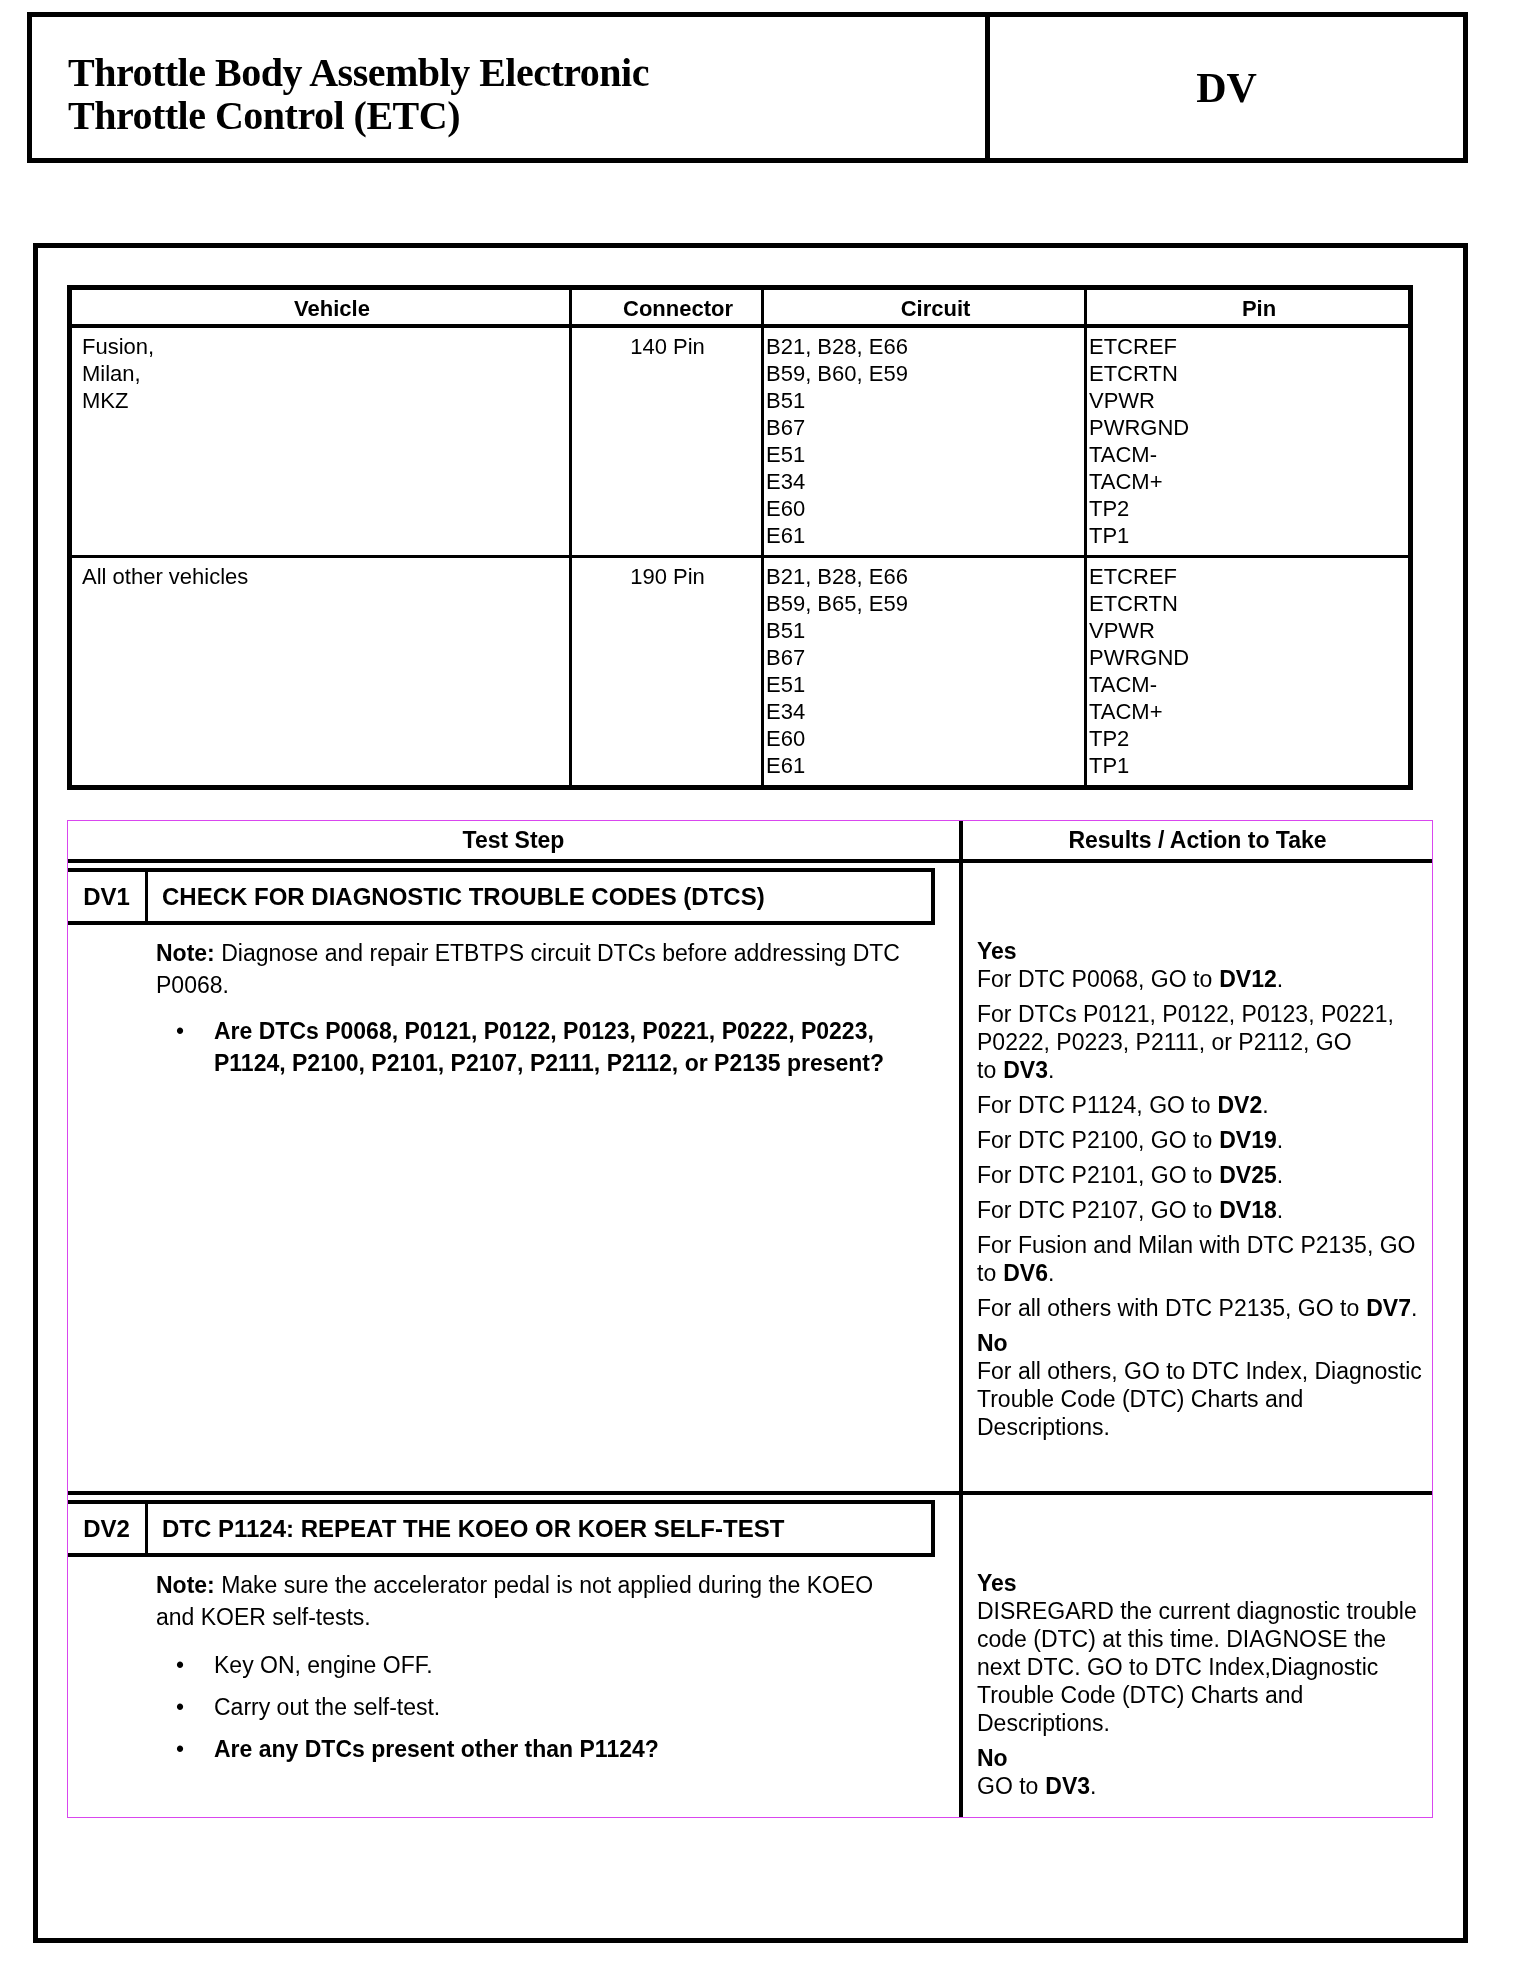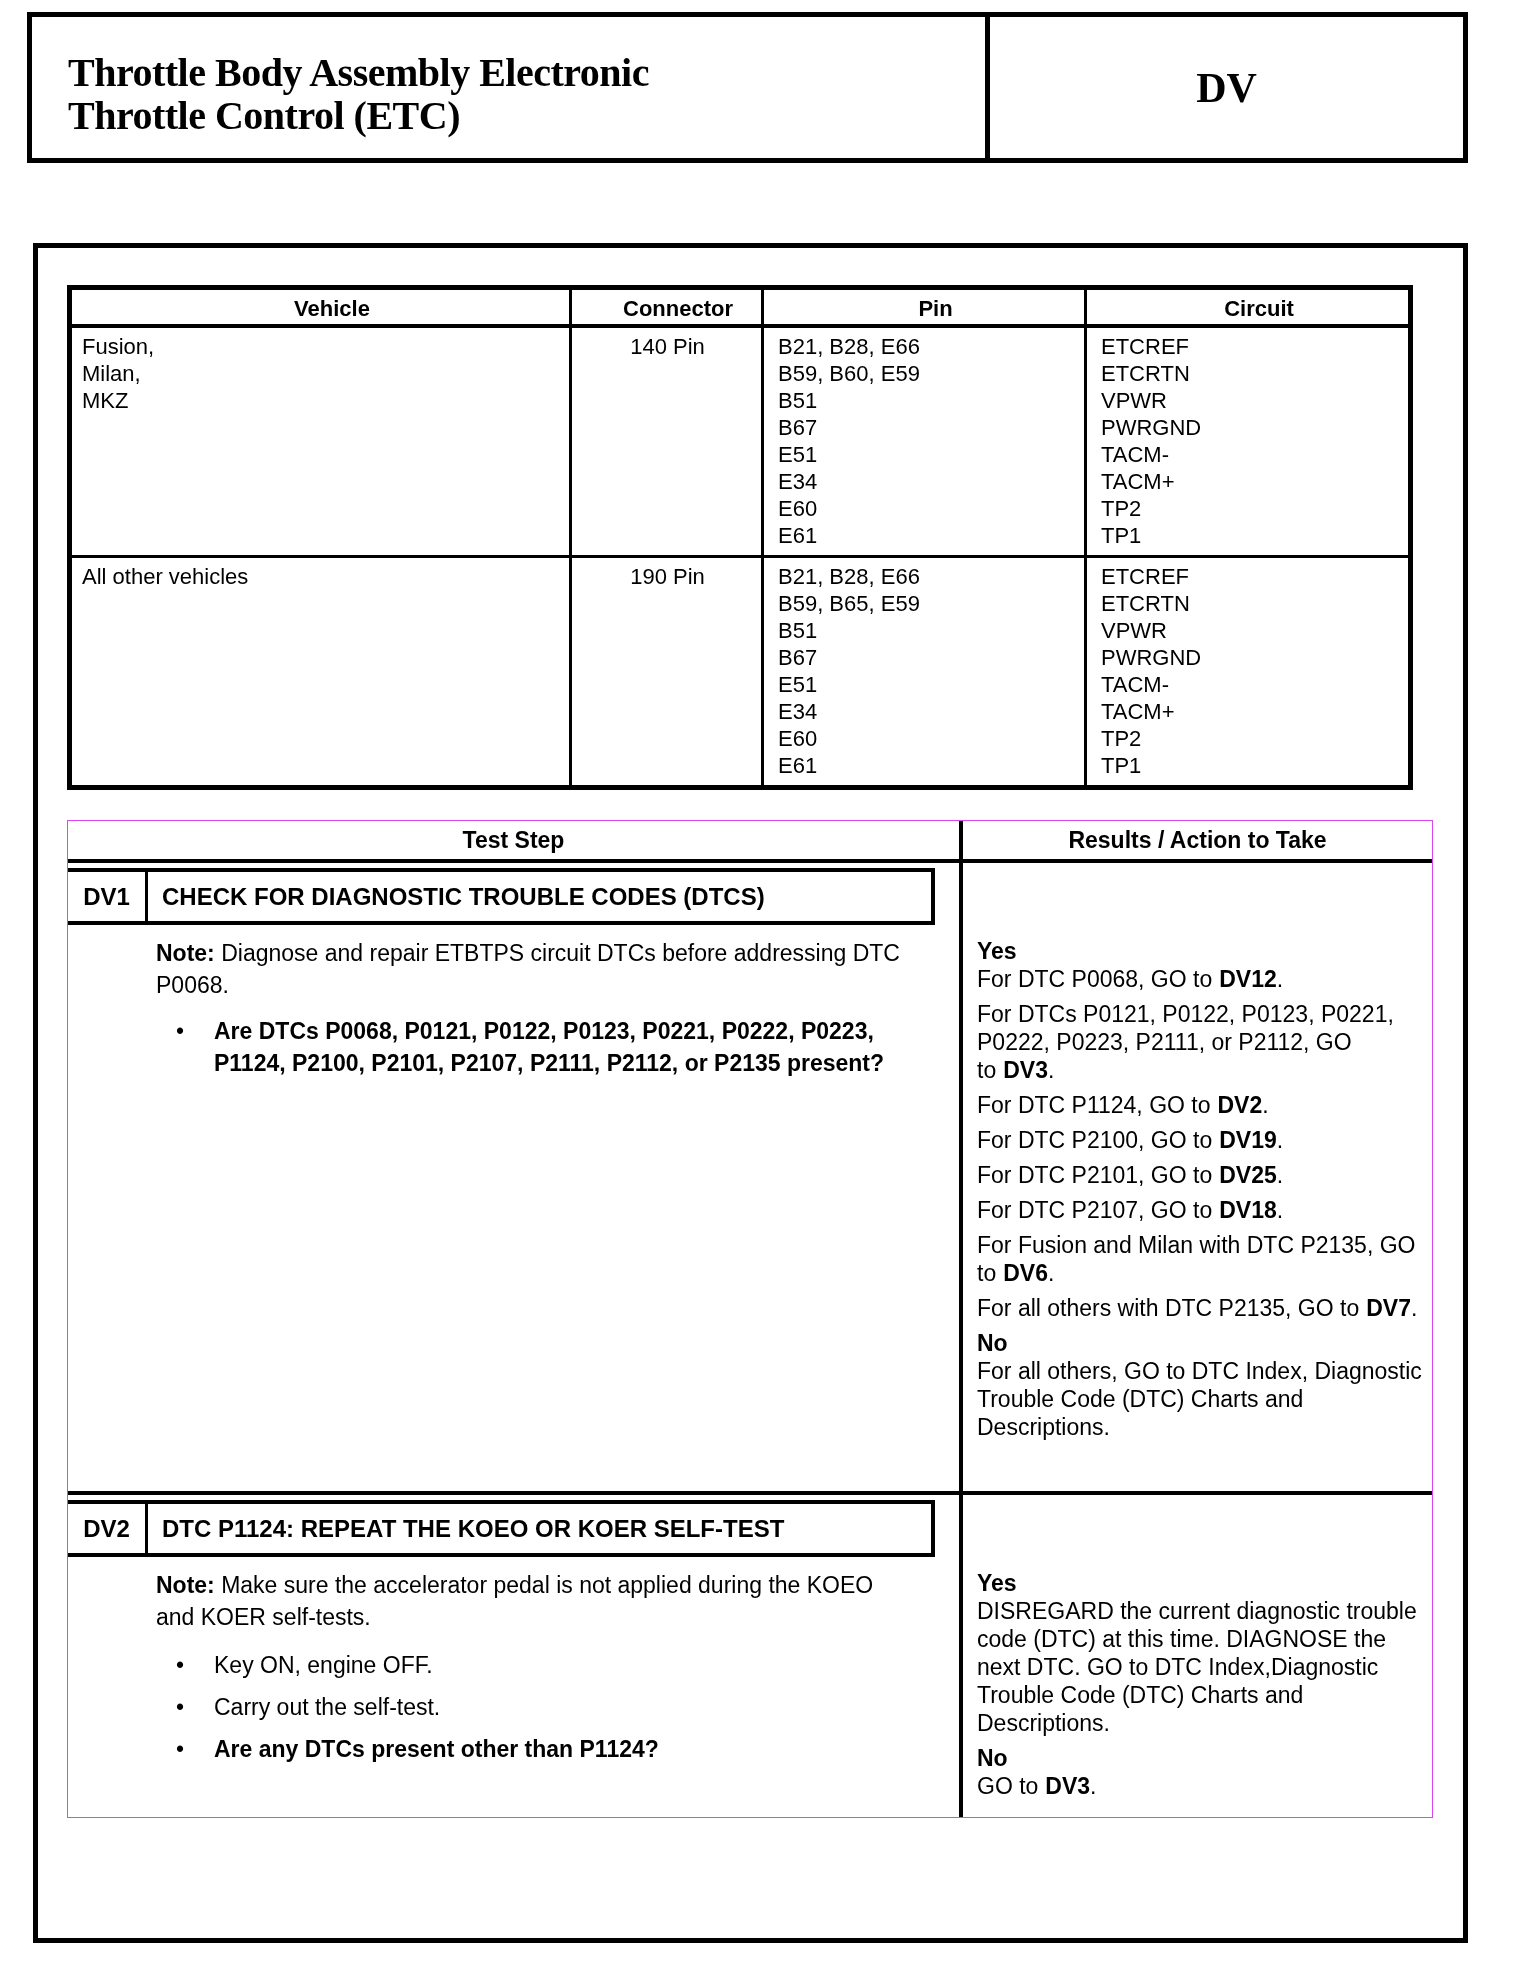--- a/index.html
+++ b/index.html
@@ -36,21 +36,21 @@
     font-size:22px;
   }
   .t1 .hcell {
     font-weight:bold; text-align:center; line-height:38px; height:38px;
     border-bottom:4px solid #000; box-sizing:border-box;padding-left:23px;
   }
   .t1 .cell { padding:5px 8px 6px 10px; line-height:27px; box-sizing:border-box; }
   .t1 .cl { border-left:3px solid #000; }
   .t1 .rt { border-top:3px solid #000; }
   .t1 .center { text-align:center; }
-  .t1 .pins { padding-left:14px; }
+  .t1 .pins { padding-left:2px; }
   
   .t2 {
     position:absolute; left:67px; top:820px; width:1366px;
     border:1px solid #d946ef; box-sizing:border-box; font-size:23px;
   }
   .t2-head { display:grid; grid-template-columns:891px 1fr; border-bottom:4px solid #000; }
   .t2-head .hcell { font-weight:bold; text-align:center; line-height:38px; height:38px; }
   .t2-head .hr { border-left:4px solid #000; }
   .band { display:grid; grid-template-columns:891px 1fr; }
   .band-dv1 .step-left { min-height:628px; }
@@ -96,22 +96,22 @@
     <div class="code-cell">
       <span class="code-text">DV</span>
     </div>
   </div>
 
   <div class="outer-frame"></div>
 
   <div class="t1">
     <div class="hcell">Vehicle</div>
     <div class="hcell cl">Connector</div>
+    <div class="hcell cl">Circuit</div>
     <div class="hcell cl">Pin</div>
-    <div class="hcell cl">Circuit</div>
 
     <div class="cell">
         <div>Fusion,</div>
         <div>Milan,</div>
         <div>MKZ</div>
       </div>
     <div class="cell cl center">
       <span>140 Pin</span>
     </div>
     <div class="cell cl pins">

